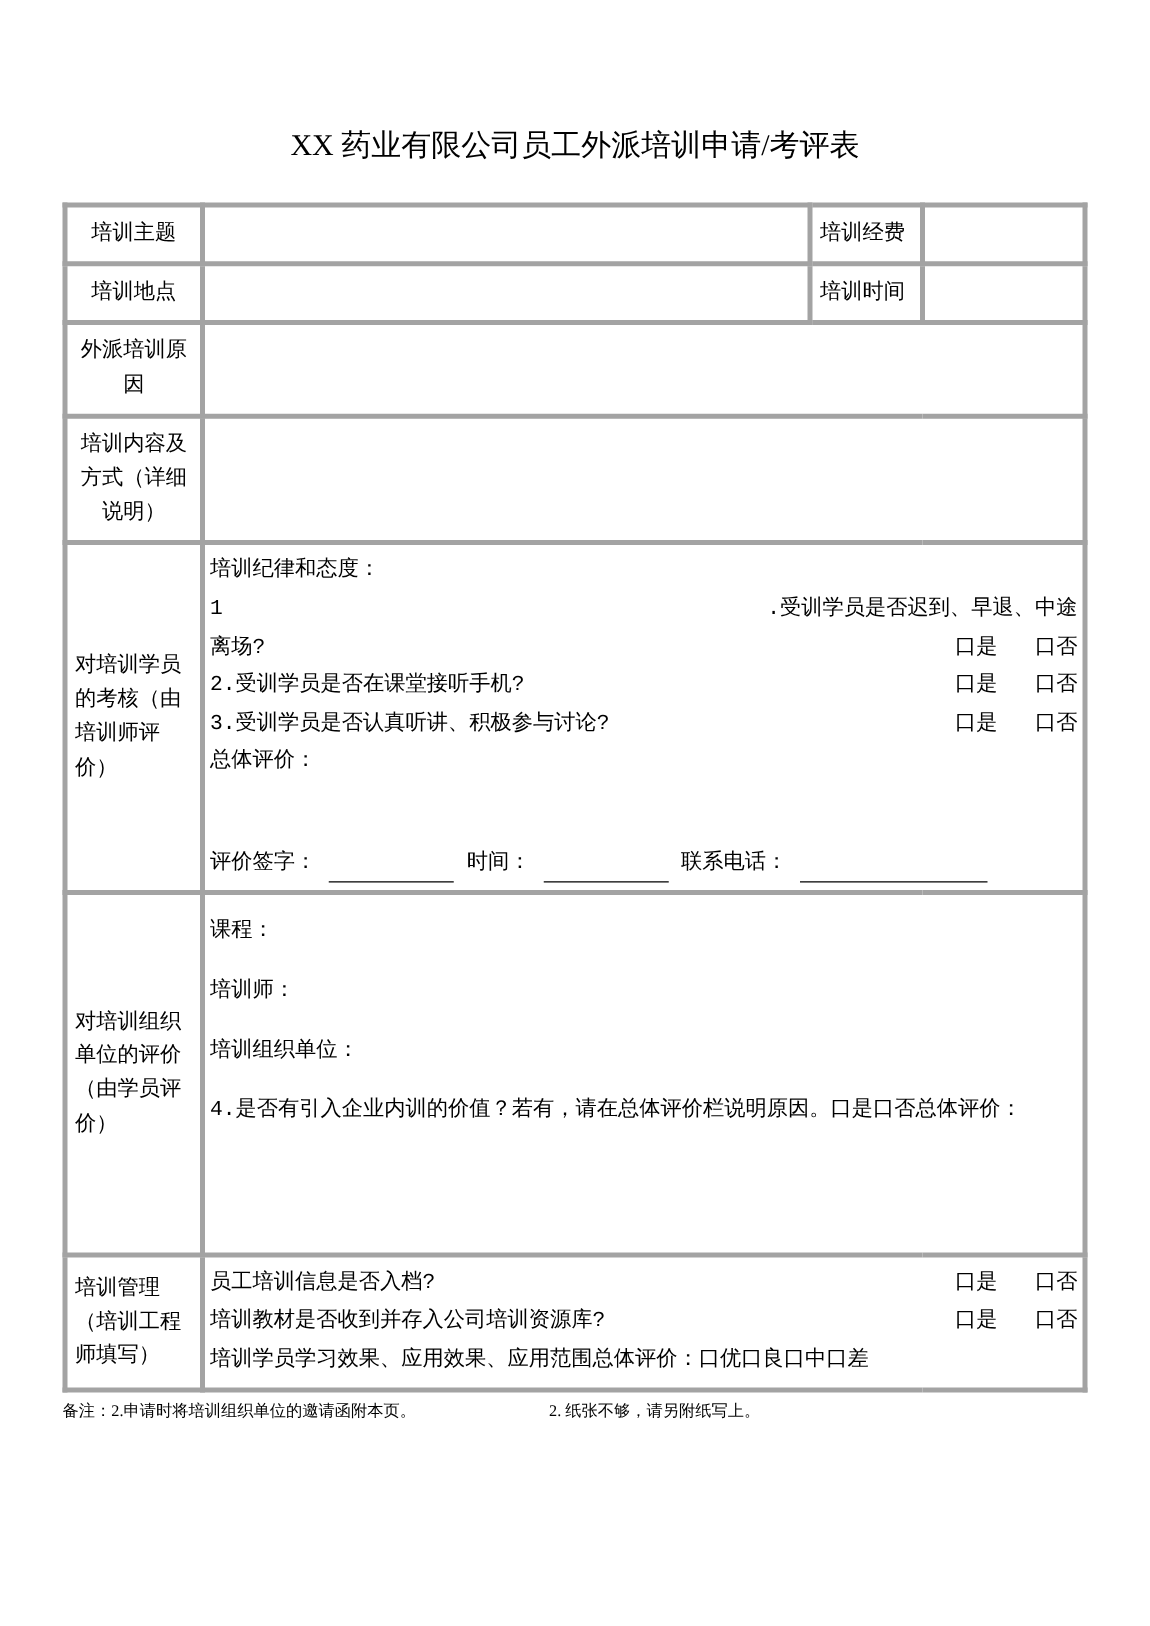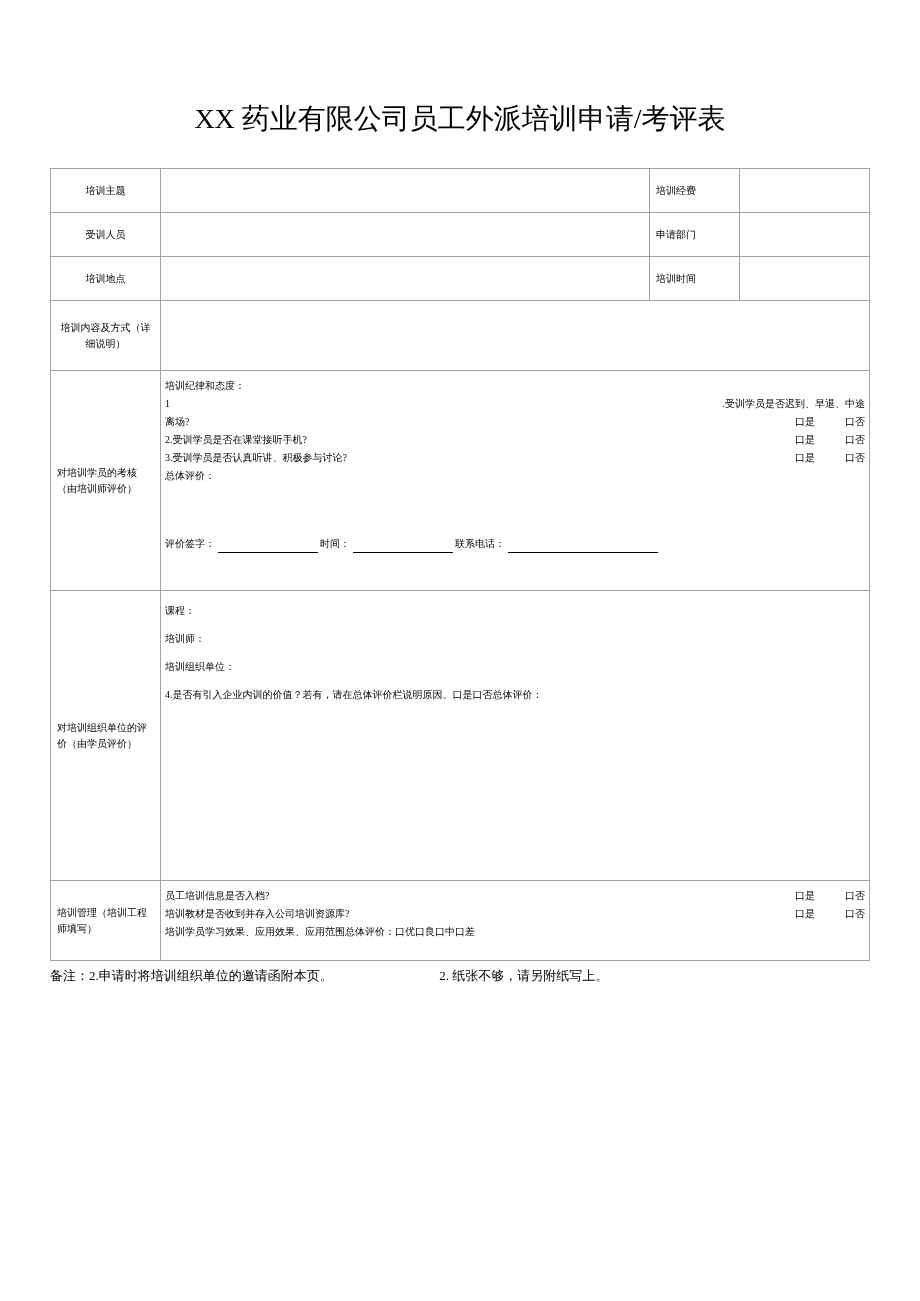--- a/index.html
+++ b/index.html
@@ -10,36 +10,37 @@
     body {
       font-family: "SimSun", "宋体", serif;
       background: #fff;
       width: 920px;
       padding: 100px 50px 40px;
       font-size: 14px;
       color: #000;
     }
     .title {
       text-align: center;
-      font-size: 28px;
+      font-size: 24px;
       font-weight: normal;
       margin-bottom: 30px;
       font-family: "SimSun", "宋体", serif;
     }
     table {
       width: 100%;
       border-collapse: collapse;
       table-layout: fixed;
     }
     td {
-      border: 1px solid #a3a3a3;
+      border: 4px solid #a3a3a3;
       padding: 8px 6px;
       vertical-align: middle;
-      font-size: 10px;
+      font-size: 17px;
       line-height: 1.6;
+      font-family: Liberation Mono, monospace;
     }
     .label-cell {
       text-align: center;
       width: 110px;
     }
     .value-cell {
       width: auto;
     }
     .label-cell-r {
       text-align: left;
@@ -103,30 +104,28 @@
 
 <table>
   <tbody>
       <tr class="tall-row">
     <td class="label-cell">培训主题</td>
     <td class="value-cell"></td>
     <td class="label-cell-r">培训经费</td>
     <td class="value-cell-r"></td>
   </tr>
   <tr class="tall-row">
-    <td class="label-cell">受训人员</td>
-    <td class="value-cell"></td>
-    <td class="label-cell-r">申请部门</td>
-    <td class="value-cell-r"></td>
-  </tr>
-  <tr class="tall-row">
     <td class="label-cell">培训地点</td>
     <td class="value-cell"></td>
     <td class="label-cell-r">培训时间</td>
     <td class="value-cell-r"></td>
+  </tr>
+  <tr class="med-row">
+    <td class="label-cell">外派培训原因</td>
+    <td colspan="3"></td>
   </tr>
   <tr>
     <td class="label-cell" style="height:70px">培训内容及方式（详细说明）</td>
     <td colspan="3"></td>
   </tr>
 
   <tr>
     <td class="section-label" style="height:220px">对培训学员的考核（由培训师评价）</td>
     <td colspan="3" class="large-cell">
       <div class="eval-block">

